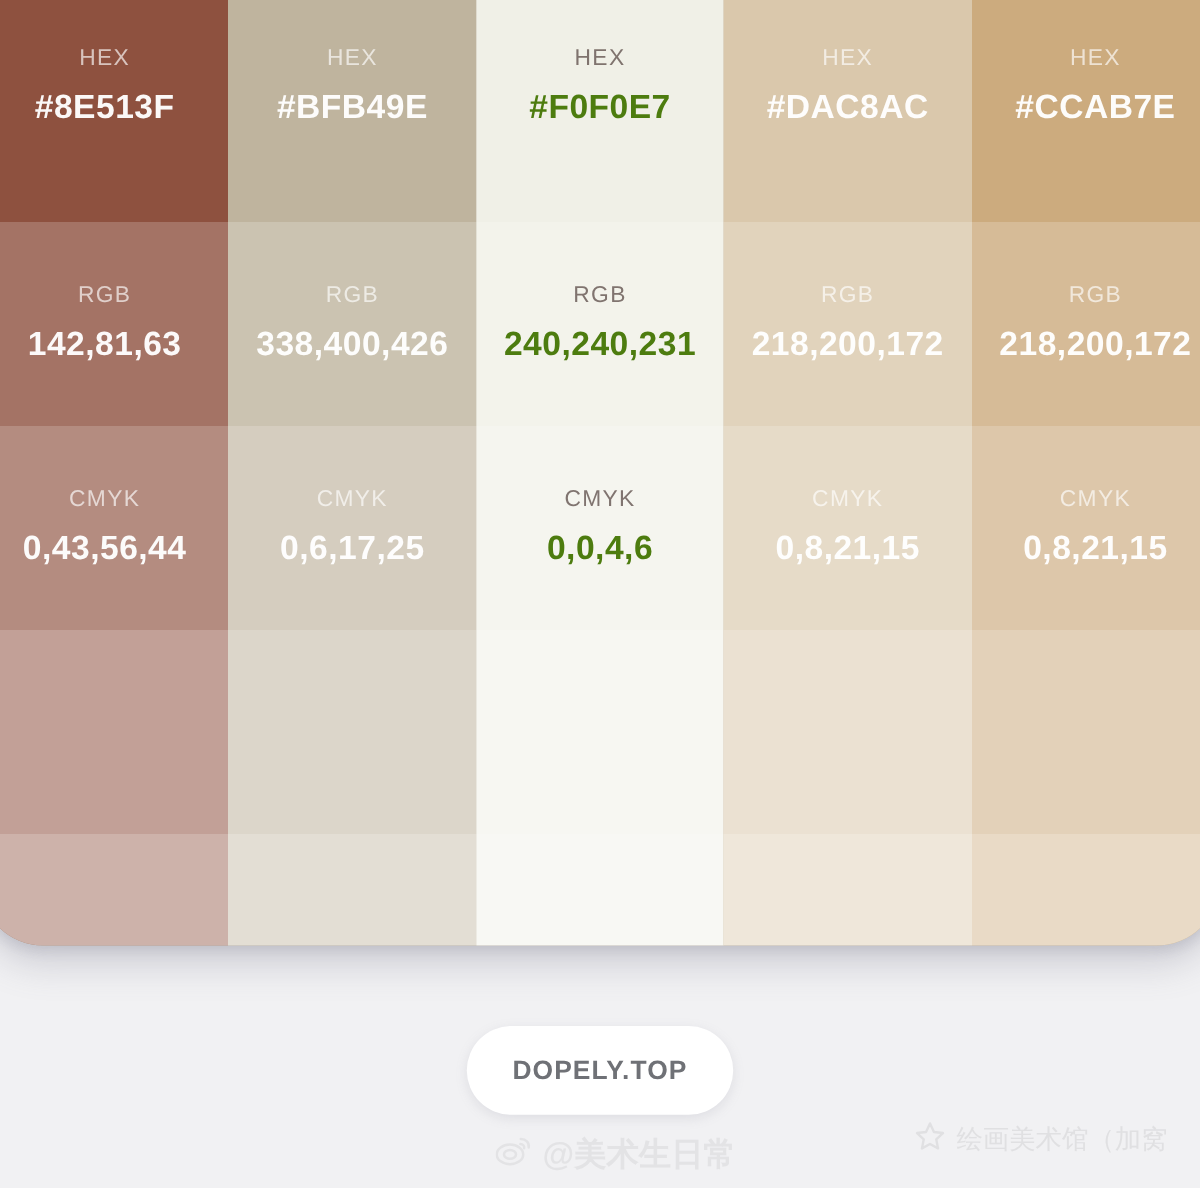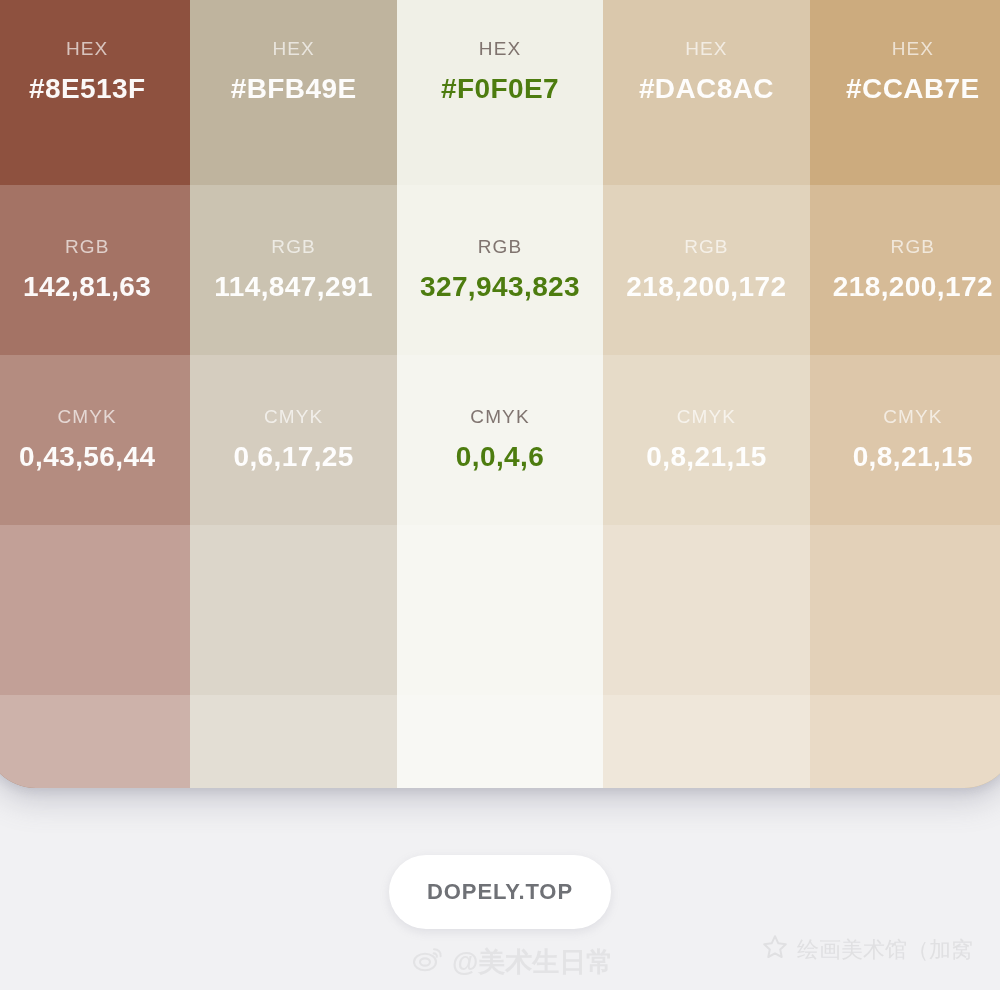--- a/index.html
+++ b/index.html
@@ -186,21 +186,21 @@
           <div class="band-overlay"></div>
           <div class="band-text">
             <span class="spec-label">HEX</span>
             <span class="spec-value">#BFB49E</span>
           </div>
         </div>
         <div class="tint-band band-1">
           <div class="band-overlay"></div>
           <div class="band-text">
             <span class="spec-label">RGB</span>
-            <span class="spec-value">114,847,291</span>
+            <span class="spec-value">338,400,426</span>
           </div>
         </div>
         <div class="tint-band band-2">
           <div class="band-overlay"></div>
           <div class="band-text">
             <span class="spec-label">CMYK</span>
             <span class="spec-value">0,6,17,25</span>
           </div>
         </div>
         <div class="tint-band band-3">
@@ -215,21 +215,21 @@
           <div class="band-overlay"></div>
           <div class="band-text">
             <span class="spec-label">HEX</span>
             <span class="spec-value">#F0F0E7</span>
           </div>
         </div>
         <div class="tint-band band-1">
           <div class="band-overlay"></div>
           <div class="band-text">
             <span class="spec-label">RGB</span>
-            <span class="spec-value">327,943,823</span>
+            <span class="spec-value">240,240,231</span>
           </div>
         </div>
         <div class="tint-band band-2">
           <div class="band-overlay"></div>
           <div class="band-text">
             <span class="spec-label">CMYK</span>
             <span class="spec-value">0,0,4,6</span>
           </div>
         </div>
         <div class="tint-band band-3">

